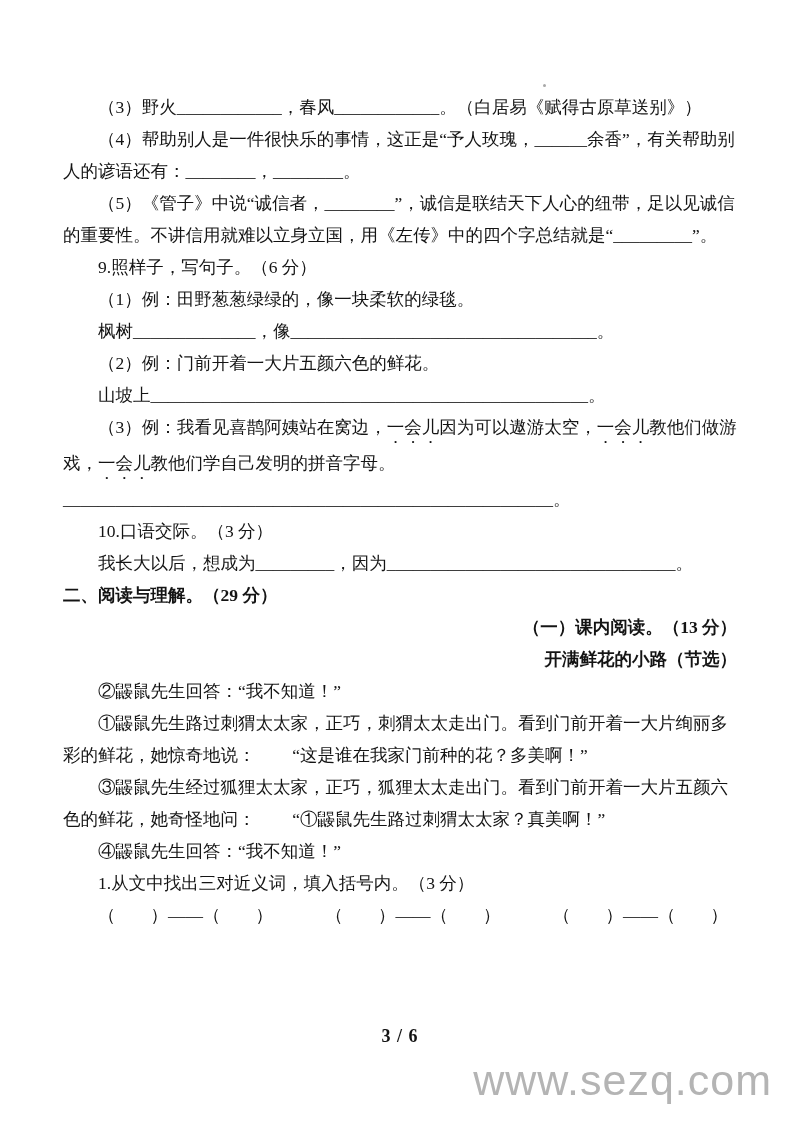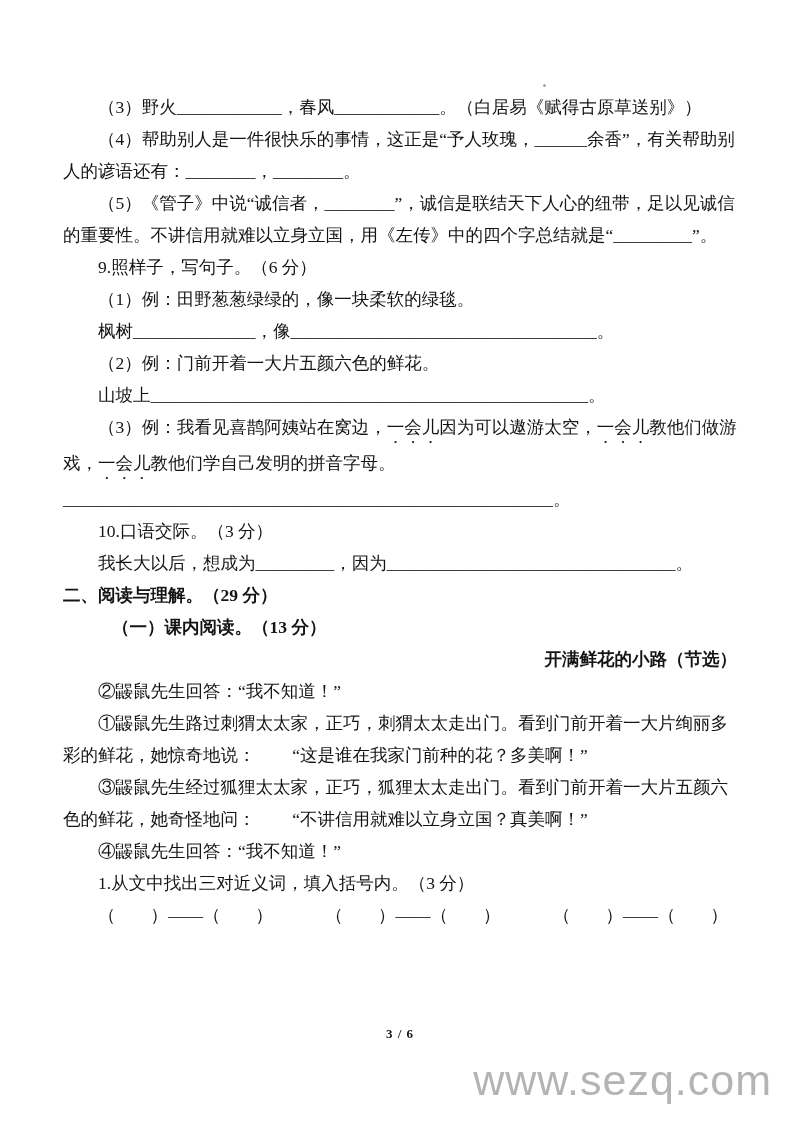--- a/index.html
+++ b/index.html
@@ -18,21 +18,21 @@
   .page {
     padding: 91px 63px 0 63px;
     font-size: 17.5px;
     line-height: 32px;
   }
   p.ln {
     margin: 0;
     word-break: break-all;
   }
   .indent { text-indent: 2em; }
-  .sub-indent { text-indent: 2.8em; }
+  .sub-indent { text-indent: 2.8em; text-align: right; }
   .bold { font-weight: bold; }
   .center { text-align: right; text-indent: 0; }
   .mt-sm { margin-top: 3px; }
   .mt-md { margin-top: 8px; }
   .emph {
     -webkit-text-emphasis: filled dot;
     text-emphasis: filled dot;
     -webkit-text-emphasis-position: under;
     text-emphasis-position: under right;
   }
@@ -40,21 +40,21 @@
   .blank-row {
     white-space: pre-wrap;
   }
   .footer {
     position: absolute;
     left: 0;
     top: 1026px;
     width: 100%;
     text-align: center;
     font-weight: bold;
-    font-size: 13px;
+    font-size: 18px;
     letter-spacing: 1px;
   }
   .watermark {
     position: absolute;
     top: 1056px;
     right: 28px;
     font-family: "Liberation Sans", "DejaVu Sans", sans-serif;
     font-size: 43px;
     font-weight: 400;
     color: #b4b4b4;
@@ -92,21 +92,21 @@
   <p class="ln indent">10.口语交际。（3 分）</p>
   <p class="ln indent">我长大以后，想成为_________，因为_________________________________。</p>
 
   <p class="ln bold mt-md">二、阅读与理解。（29 分）</p>
   <p class="ln bold sub-indent">（一）课内阅读。（13 分）</p>
 
   <p class="ln bold center">开满鲜花的小路（节选）</p>
 
   <p class="ln indent">②鼹鼠先生回答：“我不知道！”</p>
   <p class="ln indent"><span>①鼹鼠先生路过刺猬太太家，正巧，刺猬太太走出门。看到门前开着一大片绚丽多彩的鲜花，她惊奇地说：</span><span class="qgap">“这是谁在我家门前种的花？多美啊！”</span></p>
-  <p class="ln indent"><span>③鼹鼠先生经过狐狸太太家，正巧，狐狸太太走出门。看到门前开着一大片五颜六色的鲜花，她奇怪地问：</span><span class="qgap">“不讲信用就难以立身立国？真美啊！”</span></p>
+  <p class="ln indent"><span>③鼹鼠先生经过狐狸太太家，正巧，狐狸太太走出门。看到门前开着一大片五颜六色的鲜花，她奇怪地问：</span><span class="qgap">“①鼹鼠先生路过刺猬太太家？真美啊！”</span></p>
   <p class="ln indent">④鼹鼠先生回答：“我不知道！”</p>
 
   <p class="ln indent">1.从文中找出三对近义词，填入括号内。（3 分）</p>
   <p class="ln indent blank-row">（　　）——（　　）　　　（　　）——（　　）　　　（　　）——（　　）</p>
 
 </div>
 
 <div class="footer">3 / 6</div>
 <div class="watermark">www.sezq.com</div>
 <div class="artifact-dot"></div>

